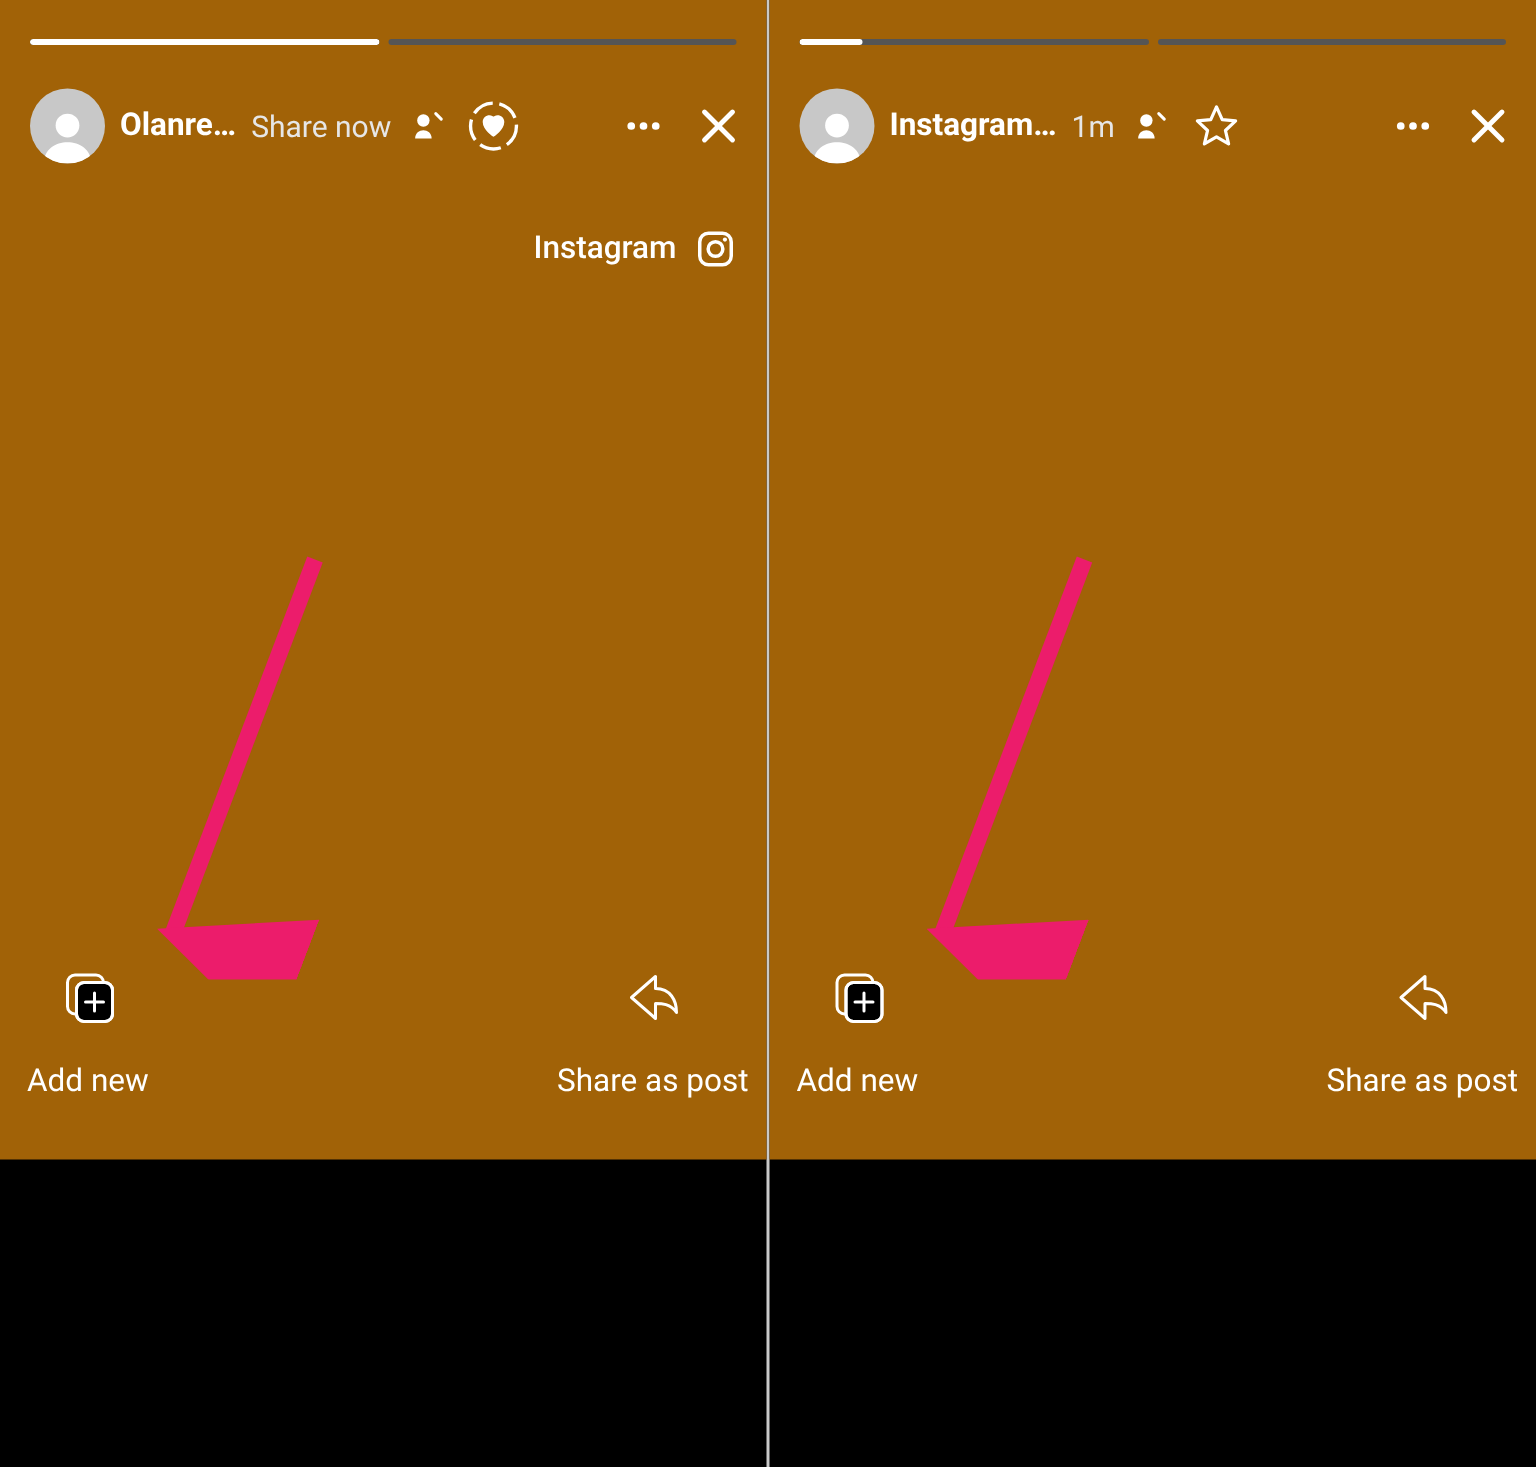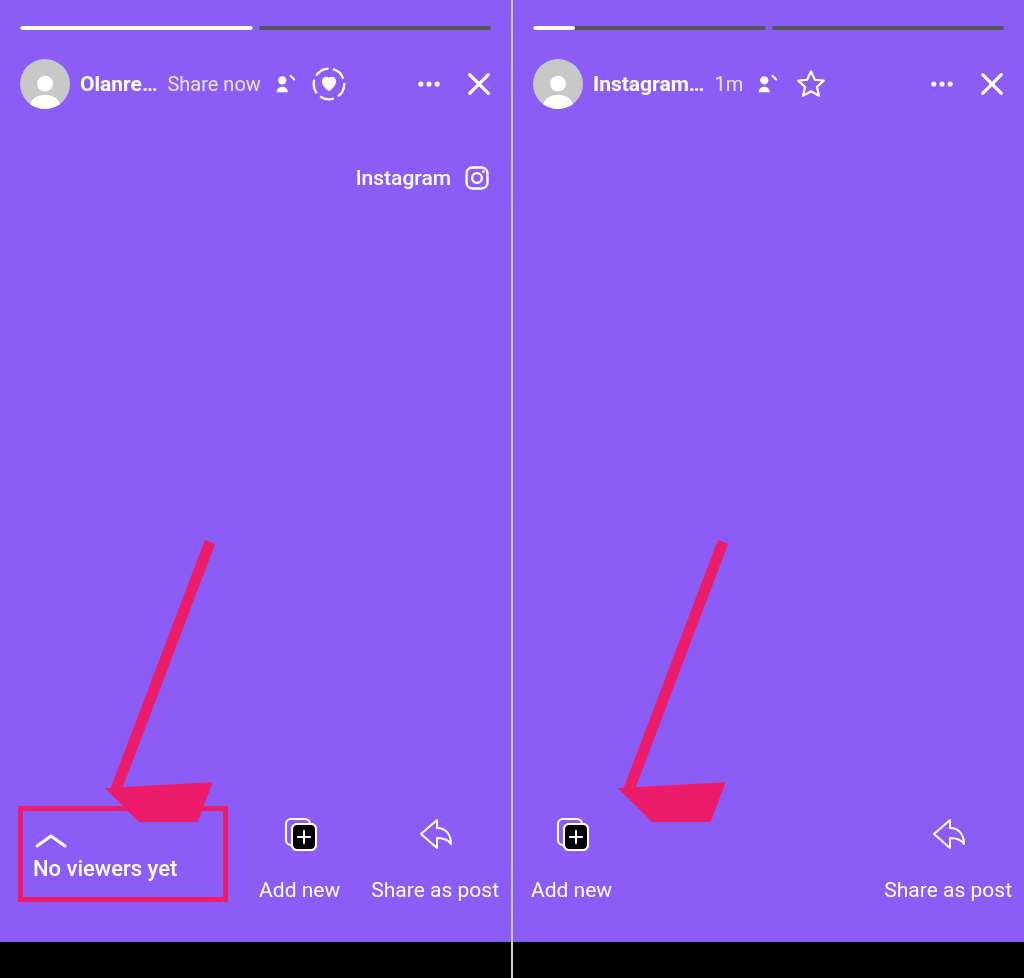--- a/index.html
+++ b/index.html
@@ -13,22 +13,22 @@
     overflow: hidden;
   }
   .wrap {
     display: flex;
     width: 1024px;
     height: 978px;
   }
   .pane {
     position: relative;
     width: 511px;
-    height: 942px;
-    background: #8b5cf6;
+    height: 773px;
+    background: #a16207;
     overflow: hidden;
   }
   .divider {
     width: 2px;
     height: 978px;
     background: #c9c9c9;
   }
 
   
   .progress {
@@ -100,21 +100,21 @@
     display: flex;
     align-items: center;
     justify-content: center;
   }
   .hiconw { width: 40px; }
   .hicon svg { stroke: #fff; fill: none; }
 
   
   .ig-badge {
     position: absolute;
-    top: 164px;
+    top: 152px;
     right: 20px;
     display: flex;
     align-items: center;
     gap: 12px;
   }
   .ig-badge span { font-size: 21px; font-weight: 500; }
   .ig-badge svg { width: 28px; height: 28px; stroke: #fff; fill: none; stroke-width: 2; }
 
   
   .brow {
@@ -221,28 +221,20 @@
     <svg class="arrow" width="190" height="290" style="left:60px; bottom:120px;">
       <defs>
         <marker id="ah1" markerWidth="8" markerHeight="9" refX="4" refY="8" orient="auto">
           <path d="M0,0 L8,0 L4,9 z" fill="#ec1c6b"></path>
         </marker>
       </defs>
       <line x1="150" y1="10" x2="55" y2="260" stroke="#ec1c6b" stroke-width="11" marker-end="url(#ah1)"></line>
     </svg>
 
     <div class="brow">
-      <div class="viewers">
-        <div class="chev">
-          <svg viewBox="0 0 36 22">
-              <polyline points="4,16 18,6 32,16" stroke-linecap="round" stroke-linejoin="round"></polyline>
-            </svg>
-        </div>
-        <div class="vtext">No viewers yet</div>
-      </div>
 
       <div class="bbtn">
         <div class="bicon">
           <svg viewBox="0 0 40 40">
             <rect x="6" y="5" width="24" height="26" rx="5"></rect>
             <rect x="12" y="10" width="24" height="26" rx="5" fill="#000"></rect>
             <rect x="12" y="10" width="24" height="26" rx="5"></rect>
             <line x1="24" y1="17" x2="24" y2="29" stroke-linecap="round"></line>
             <line x1="18" y1="23" x2="30" y2="23" stroke-linecap="round"></line>
           </svg>

